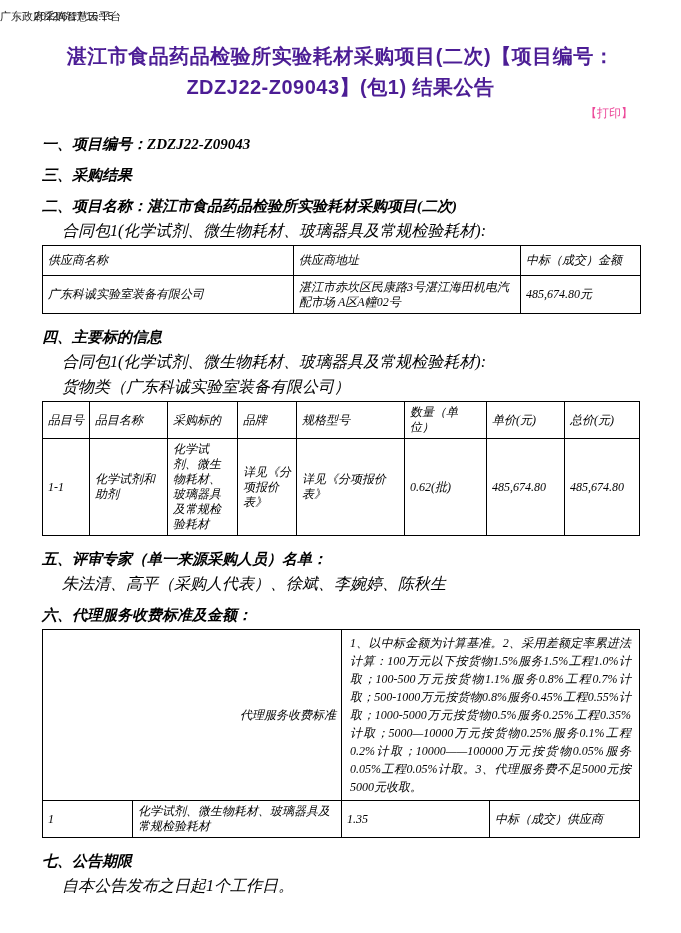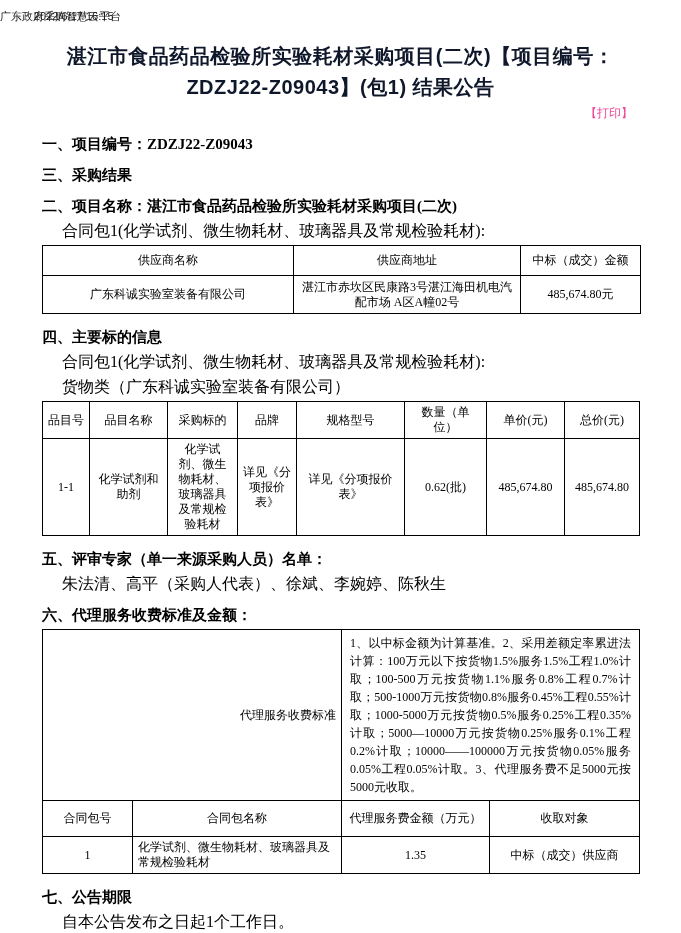--- a/index.html
+++ b/index.html
@@ -12,36 +12,36 @@
   .top-bar {
     position: relative; margin-top: 9px; height: 16px;
     font-family: "Liberation Sans", "DejaVu Sans", sans-serif;
     font-size: 11px; color: #1a1a1a;
   }
   .top-bar .ts { position: absolute; left: 34px; top: 1px; }
   .top-bar .platform { display: block; text-align: left; }
   .doc-title {
     margin: 16px 35px 0; text-align: center;
     font-family: "Liberation Sans", "DejaVu Sans", sans-serif;
-    font-weight: bold; font-size: 20px; line-height: 31px; color: #0f172a;
+    font-weight: bold; font-size: 20px; line-height: 31px; color: #4c1d95;
     letter-spacing: 0.5px;
   }
   .print-row { margin: 2px 48px 0 0; text-align: right; font-size: 12px; height: 16px; }
   .print-link { color: #ec4899; text-decoration: none; cursor: pointer; }
-  main { margin: 0 41px 0 42px; }
+  main { margin: 0 41px 0 42px; font-style: italic; }
   h2.sec { font-size: 15px; font-weight: bold; margin-top: 16px; line-height: 15px; }
   .note { font-size: 16px; line-height: 17px; margin: 8px 0 0 20px; }
   table {
     border-collapse: collapse; table-layout: fixed;
     width: 598px; margin-top: 6px;
     font-size: 12px;
   }
   th, td { border: 1px solid #000; padding: 3px 5px; font-weight: normal; line-height: 15px; vertical-align: middle; }
-  .c { text-align: center; }
-  .r { text-align: center; }
+  .c { text-align: left; }
+  .r { text-align: left; }
   .l { text-align: left; }
   .t1 tr.hdr { height: 30px; }
   .t1 tr.dat { height: 38px; }
   .t2 tr.hdr { height: 30px; }
   .t2 tr.dat { height: 60px; }
   .t3 .fee-label { text-align: right; }
   .t3 .fee-text {
     font-size: 12px; line-height: 18px; text-align: justify;
     padding: 4px 8px; vertical-align: top;
   }
@@ -140,26 +140,20 @@
         <col style="width:90px">
         <col style="width:209px">
         <col style="width:148px">
         <col style="width:150px">
       </colgroup>
     <tbody>
         <tr>
       <td class="fee-label" colspan="2">代理服务收费标准</td>
       <td class="fee-text" colspan="2">1、以中标金额为计算基准。2、采用差额定率累进法计算：100万元以下按货物1.5%服务1.5%工程1.0%计取；100-500万元按货物1.1%服务0.8%工程0.7%计取；500-1000万元按货物0.8%服务0.45%工程0.55%计取；1000-5000万元按货物0.5%服务0.25%工程0.35%计取；5000—10000万元按货物0.25%服务0.1%工程0.2%计取；10000——100000万元按货物0.05%服务0.05%工程0.05%计取。3、代理服务费不足5000元按5000元收取。</td>
     </tr>
-    <tr class="hdr">
-      <th class="c">合同包号</th>
-      <th class="c">合同包名称</th>
-      <th class="c">代理服务费金额（万元）</th>
-      <th class="c">收取对象</th>
-    </tr>
     <tr class="dat">
       <td class="c">1</td>
       <td class="l">化学试剂、微生物耗材、玻璃器具及常规检验耗材</td>
       <td class="r">1.35</td>
       <td class="c">中标（成交）供应商</td>
     </tr>
   </tbody>
     </table>
 
   <h2 class="sec">七、公告期限</h2>

